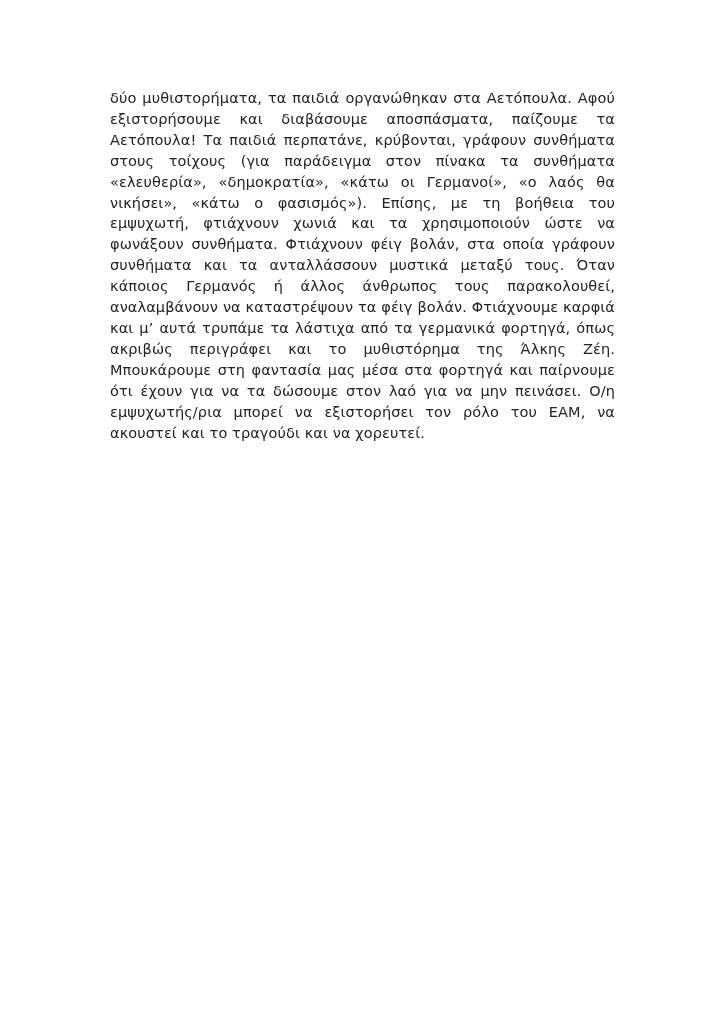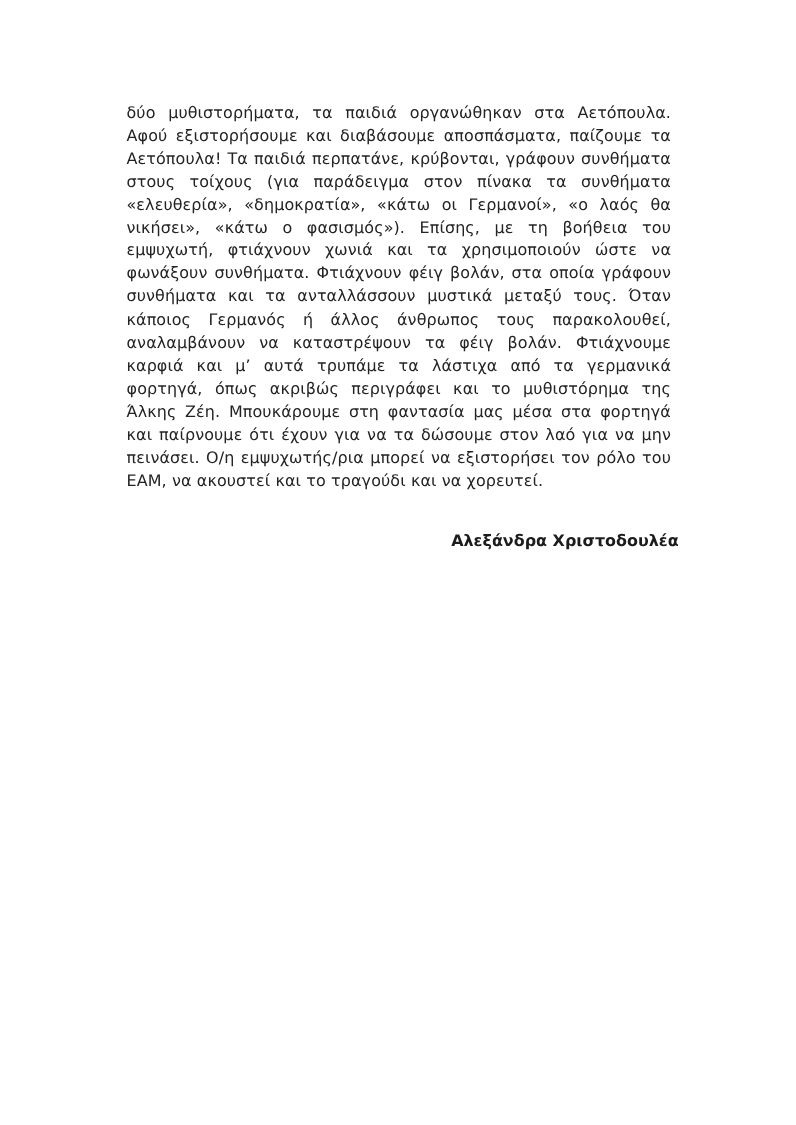--- a/index.html
+++ b/index.html
@@ -20,21 +20,21 @@
     inset: 0;
     background: #ffffff;
   }
   .content {
     position: absolute;
     left: 108px;
     top: 86px;
     width: 509px;
   }
   .paragraph {
-    margin: 7px;
+    margin: 2px;
     font-size: 14.5px;
     line-height: 20.9px;
     font-weight: 400;
     text-align: justify;
     text-justify: inter-word;
     letter-spacing: 0.1px;
     color: #232323;
     hyphens: none;
   }
   .author {
@@ -45,15 +45,14 @@
     text-align: right;
     color: #1c1c1c;
   }
 </style>
 </head>
 <body>
 
 <div class="page">
   <div class="content">
     <p class="paragraph">δύο μυθιστορήματα, τα παιδιά οργανώθηκαν στα Αετόπουλα. Αφού εξιστορήσουμε και διαβάσουμε αποσπάσματα, παίζουμε τα Αετόπουλα! Τα παιδιά περπατάνε, κρύβονται, γράφουν συνθήματα στους τοίχους (για παράδειγμα στον πίνακα τα συνθήματα «ελευθερία», «δημοκρατία», «κάτω οι Γερμανοί», «ο λαός θα νικήσει», «κάτω ο φασισμός»). Επίσης, με τη βοήθεια του εμψυχωτή, φτιάχνουν χωνιά και τα χρησιμοποιούν ώστε να φωνάξουν συνθήματα. Φτιάχνουν φέιγ βολάν, στα οποία γράφουν συνθήματα και τα ανταλλάσσουν μυστικά μεταξύ τους. Όταν κάποιος Γερμανός ή άλλος άνθρωπος τους παρακολουθεί, αναλαμβάνουν να καταστρέψουν τα φέιγ βολάν. Φτιάχνουμε καρφιά και μ’ αυτά τρυπάμε τα λάστιχα από τα γερμανικά φορτηγά, όπως ακριβώς περιγράφει και το μυθιστόρημα της Άλκης Ζέη. Μπουκάρουμε στη φαντασία μας μέσα στα φορτηγά και παίρνουμε ότι έχουν για να τα δώσουμε στον λαό για να μην πεινάσει. Ο/η εμψυχωτής/ρια μπορεί να εξιστορήσει τον ρόλο του ΕΑΜ, να ακουστεί και το τραγούδι και να χορευτεί.</p>
-    <p class="author">Αλεξάνδρα Χριστοδουλέα</p>
   </div>
 </div>
 
 </body></html>

